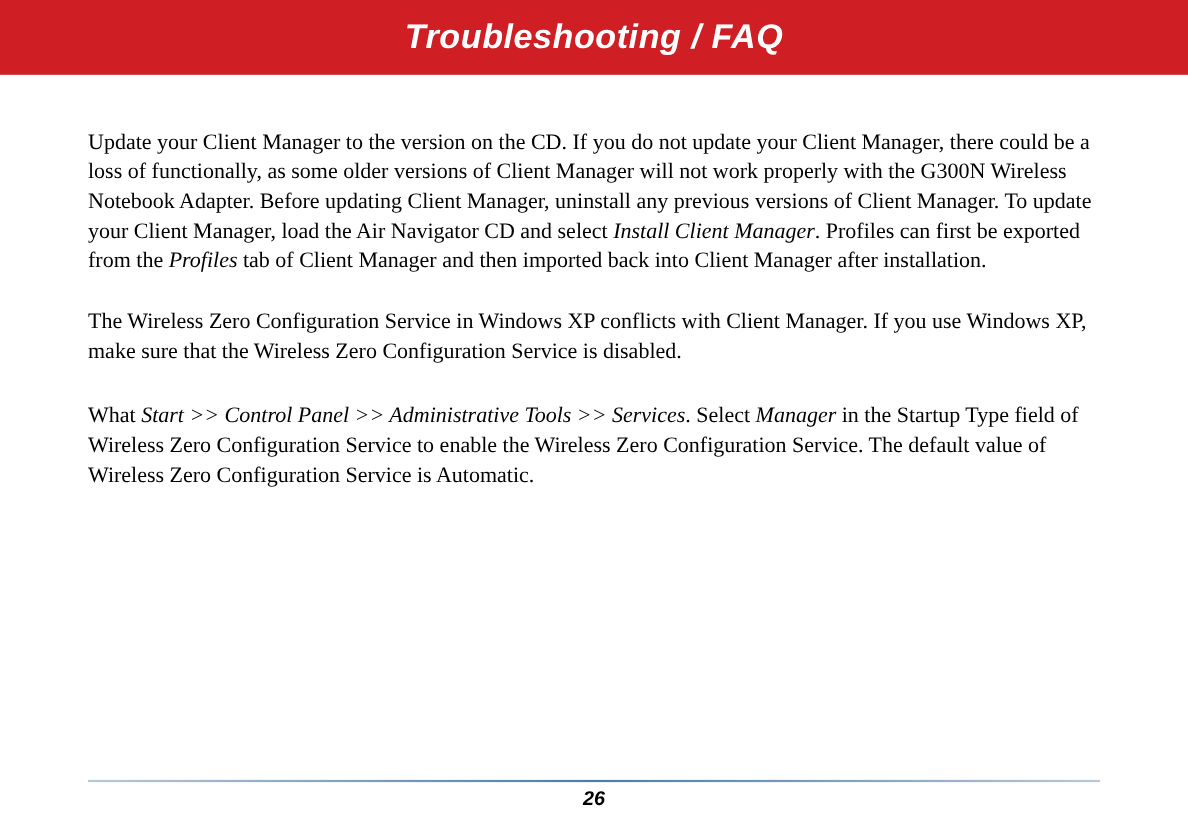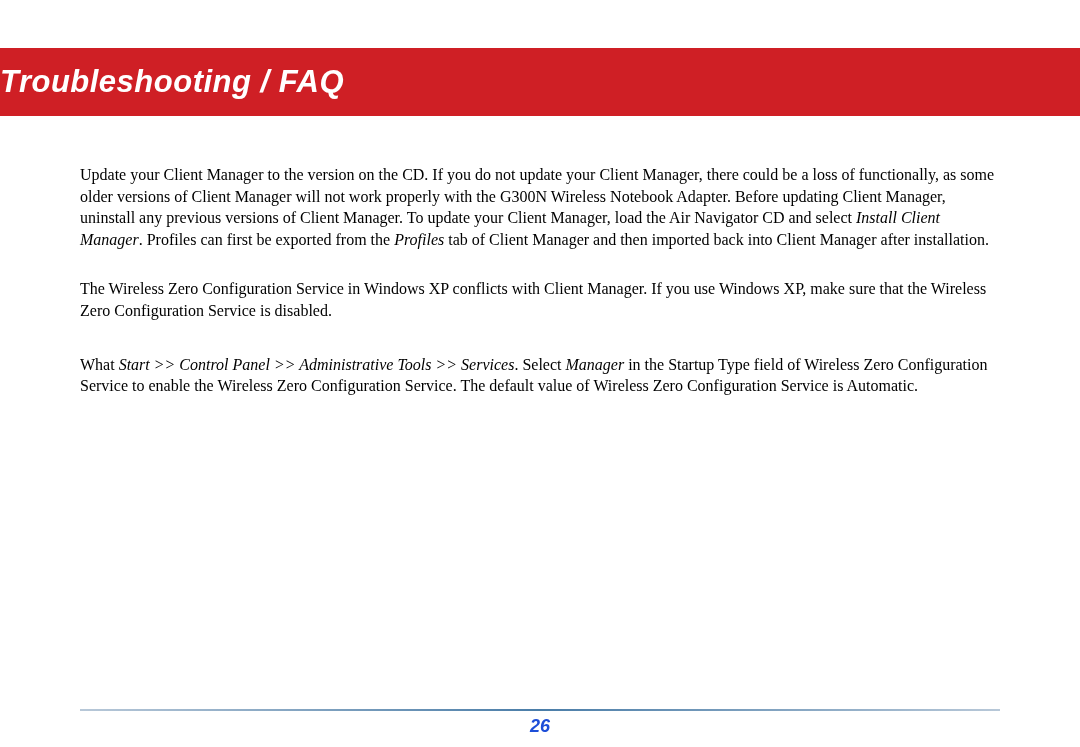--- a/index.html
+++ b/index.html
@@ -9,22 +9,21 @@
       font-family: Georgia, 'Times New Roman', serif;
       background: #ffffff;
       position: relative;
     }
     .header-bar {
       width: 100%;
       height: 68px;
       background: #cf1f25;
       display: flex;
       align-items: center;
-      justify-content: flex-start;
-      margin-top: 48px;
+      justify-content: center;
     }
     .header-title {
       font-family: 'Century Gothic', 'Segoe UI', Arial, sans-serif;
       font-style: italic;
       font-weight: bold;
       font-size: 31px;
       color: #ffffff;
       letter-spacing: 0.5px;
     }
     .content {
@@ -34,21 +33,21 @@
       font-family: 'Century Gothic', 'Segoe UI', Arial, sans-serif;
       font-style: italic;
       font-weight: bold;
       font-size: 22px;
       color: #3485b0;
       margin-bottom: 4px;
       line-height: 1.35;
     }
     .answer {
       font-family: Georgia, 'Bookman Old Style', serif;
-      font-size: 16px;
+      font-size: 20px;
       color: #000000;
       line-height: 1.35;
       margin-bottom: 28px;
     }
     .italic { font-style: italic; }
     .footer-rule {
       position: absolute;
       bottom: 36px;
       left: 80px;
       right: 80px;
@@ -58,21 +57,21 @@
     .page-number {
       position: absolute;
       bottom: 10px;
       left: 0;
       right: 0;
       text-align: center;
       font-family: 'Century Gothic', 'Segoe UI', Arial, sans-serif;
       font-style: italic;
       font-weight: bold;
       font-size: 18px;
-      color: #1d4ed8;
+      color: #000000;
       margin-top: 16px;
     }
   </style>
 </head>
 <body>
 
 <div class="header-bar">
   <div class="header-title">Troubleshooting / FAQ</div>
 </div>
 

